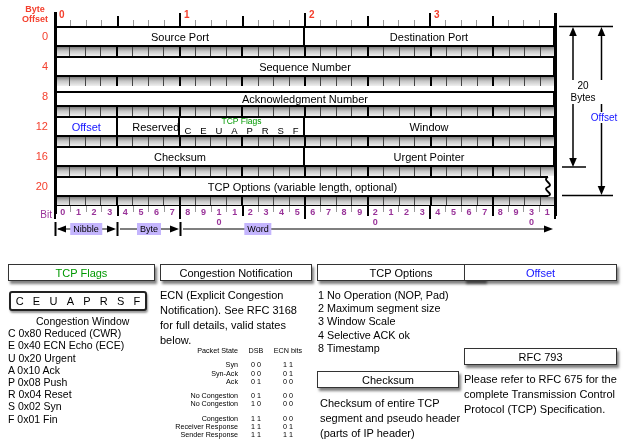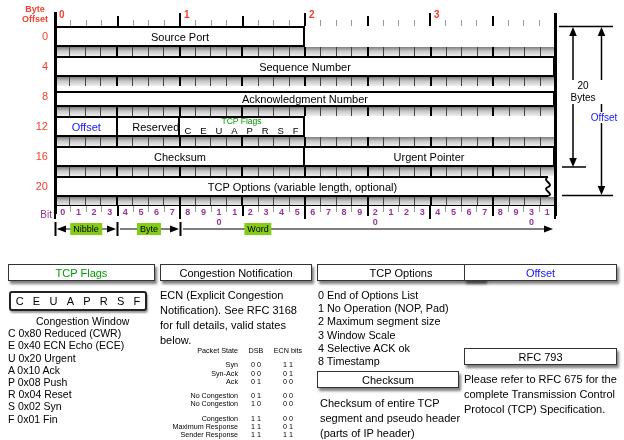--- a/index.html
+++ b/index.html
@@ -28,21 +28,21 @@
   .sepcell.last{border-right:none;}
   .vline{position:absolute;width:3px;background:#000;z-index:2;}
   .hline{position:absolute;height:1.5px;background:#000;}
   
   .bitlabel{position:absolute;left:26px;top:209px;width:26px;text-align:right;
             color:var(--purple);font-size:10px;}
   #bitnums{position:absolute;left:55px;top:208px;width:500px;display:flex;}
   .bitnum{width:15.625px;text-align:center;color:var(--purple);font-size:9px;
           font-weight:bold;line-height:9.5px;}
   .scalelbl{position:absolute;top:223px;transform:translateX(-50%);font-size:9px;line-height:12px;
-            background:#84cc16;padding:0 3px;z-index:3;}
+            background:#c4b5fd;padding:0 3px;z-index:3;}
   .r20{position:absolute;left:563px;top:80px;width:40px;text-align:center;font-size:10px;
        line-height:12px;background:#fff;z-index:3;}
   .roff{position:absolute;left:585px;top:112px;width:38px;text-align:center;font-size:10px;
         color:var(--blue);background:#fff;z-index:3;}
   #overlay{position:absolute;left:0;top:0;z-index:2;pointer-events:none;}
   
   .hdr{position:absolute;top:264px;height:17px;line-height:17px;text-align:center;font-size:11px;
        background:#fff;border:1.5px solid #333;box-shadow:2px 2.5px 2.5px rgba(0,0,0,.5);
        box-sizing:border-box;}
   .para{position:absolute;font-size:11px;line-height:15px;}
@@ -109,20 +109,23 @@
       <div class="bytenum" style="left: 309px;">2</div>
       <div class="bytenum" style="left: 434px;">3</div>
     </div>
 
   <div id="grid">
       <div class="rowlabel" style="left: 16px; top: 30px;">0</div>
       <div class="row" style="top: 26px; width: 500px;">
         <div class="cell first" style="flex-basis: 50%;">
           <div>Source Port</div>
         </div>
+        <div class="cell" style="flex-basis: 50%;">
+          <div>Destination Port</div>
+        </div>
       </div>
       <div class="sep" style="top: 47px;">
         <div class="sepcell"></div>
         <div class="sepcell"></div>
         <div class="sepcell"></div>
         <div class="sepcell q"></div>
         <div class="sepcell"></div>
         <div class="sepcell"></div>
         <div class="sepcell"></div>
         <div class="sepcell q"></div>
@@ -244,20 +247,23 @@
           <div class="flagrow">
             <div>C</div>
             <div>E</div>
             <div>U</div>
             <div>A</div>
             <div>P</div>
             <div>R</div>
             <div>S</div>
             <div>F</div>
           </div>
+        </div>
+        <div class="cell" style="flex-basis: 50%;">
+          <div>Window</div>
         </div>
       </div>
       <div class="sep" style="top: 137px;">
         <div class="sepcell"></div>
         <div class="sepcell"></div>
         <div class="sepcell"></div>
         <div class="sepcell q"></div>
         <div class="sepcell"></div>
         <div class="sepcell"></div>
         <div class="sepcell"></div>
@@ -612,33 +618,32 @@
         <div class="c2">1 0</div>
         <div class="c3">0 0</div>
       </div>
       <div class="ecngap"></div>
       <div class="ecnrow">
         <div class="c1">Congestion</div>
         <div class="c2">1 1</div>
         <div class="c3">0 0</div>
       </div>
       <div class="ecnrow">
-        <div class="c1">Maximum Response</div>
+        <div class="c1">Receiver Response</div>
         <div class="c2">1 1</div>
         <div class="c3">0 1</div>
       </div>
       <div class="ecnrow">
         <div class="c1">Sender Response</div>
         <div class="c2">1 1</div>
         <div class="c3">1 1</div>
       </div>
     </div>
 
   <div id="optlist">
-      <div>0 End of Options List</div>
       <div>1 No Operation (NOP, Pad)</div>
       <div>2 Maximum segment size</div>
       <div>3 Window Scale</div>
       <div>4 Selective ACK ok</div>
       <div>8 Timestamp</div>
     </div>
   <div class="para" style="left:320px;top:396px;width:145px;">Checksum of entire TCP segment and pseudo header (parts of IP header)</div>
 
   <div class="para" style="left:464px;top:372px;width:158px;">Please refer to RFC 675 for the complete Transmission Control Protocol (TCP) Specification.</div>
 

